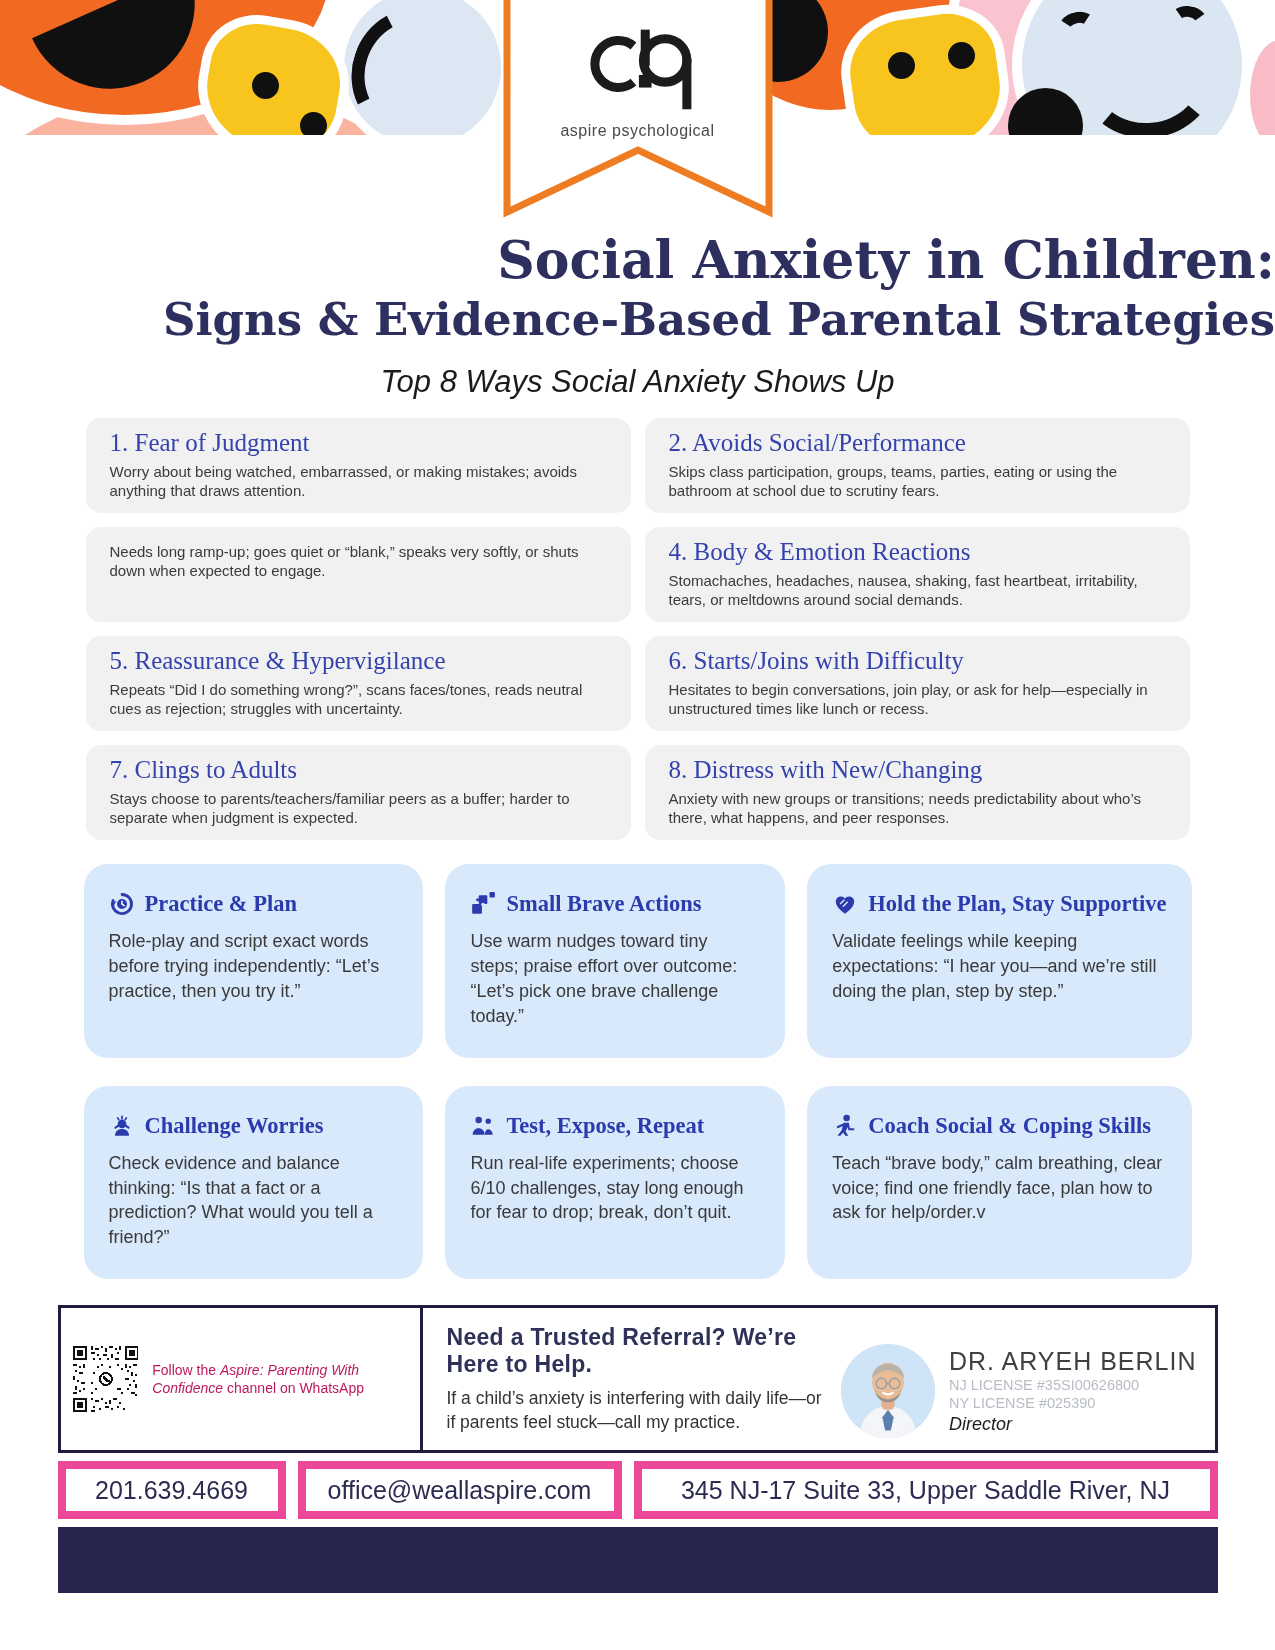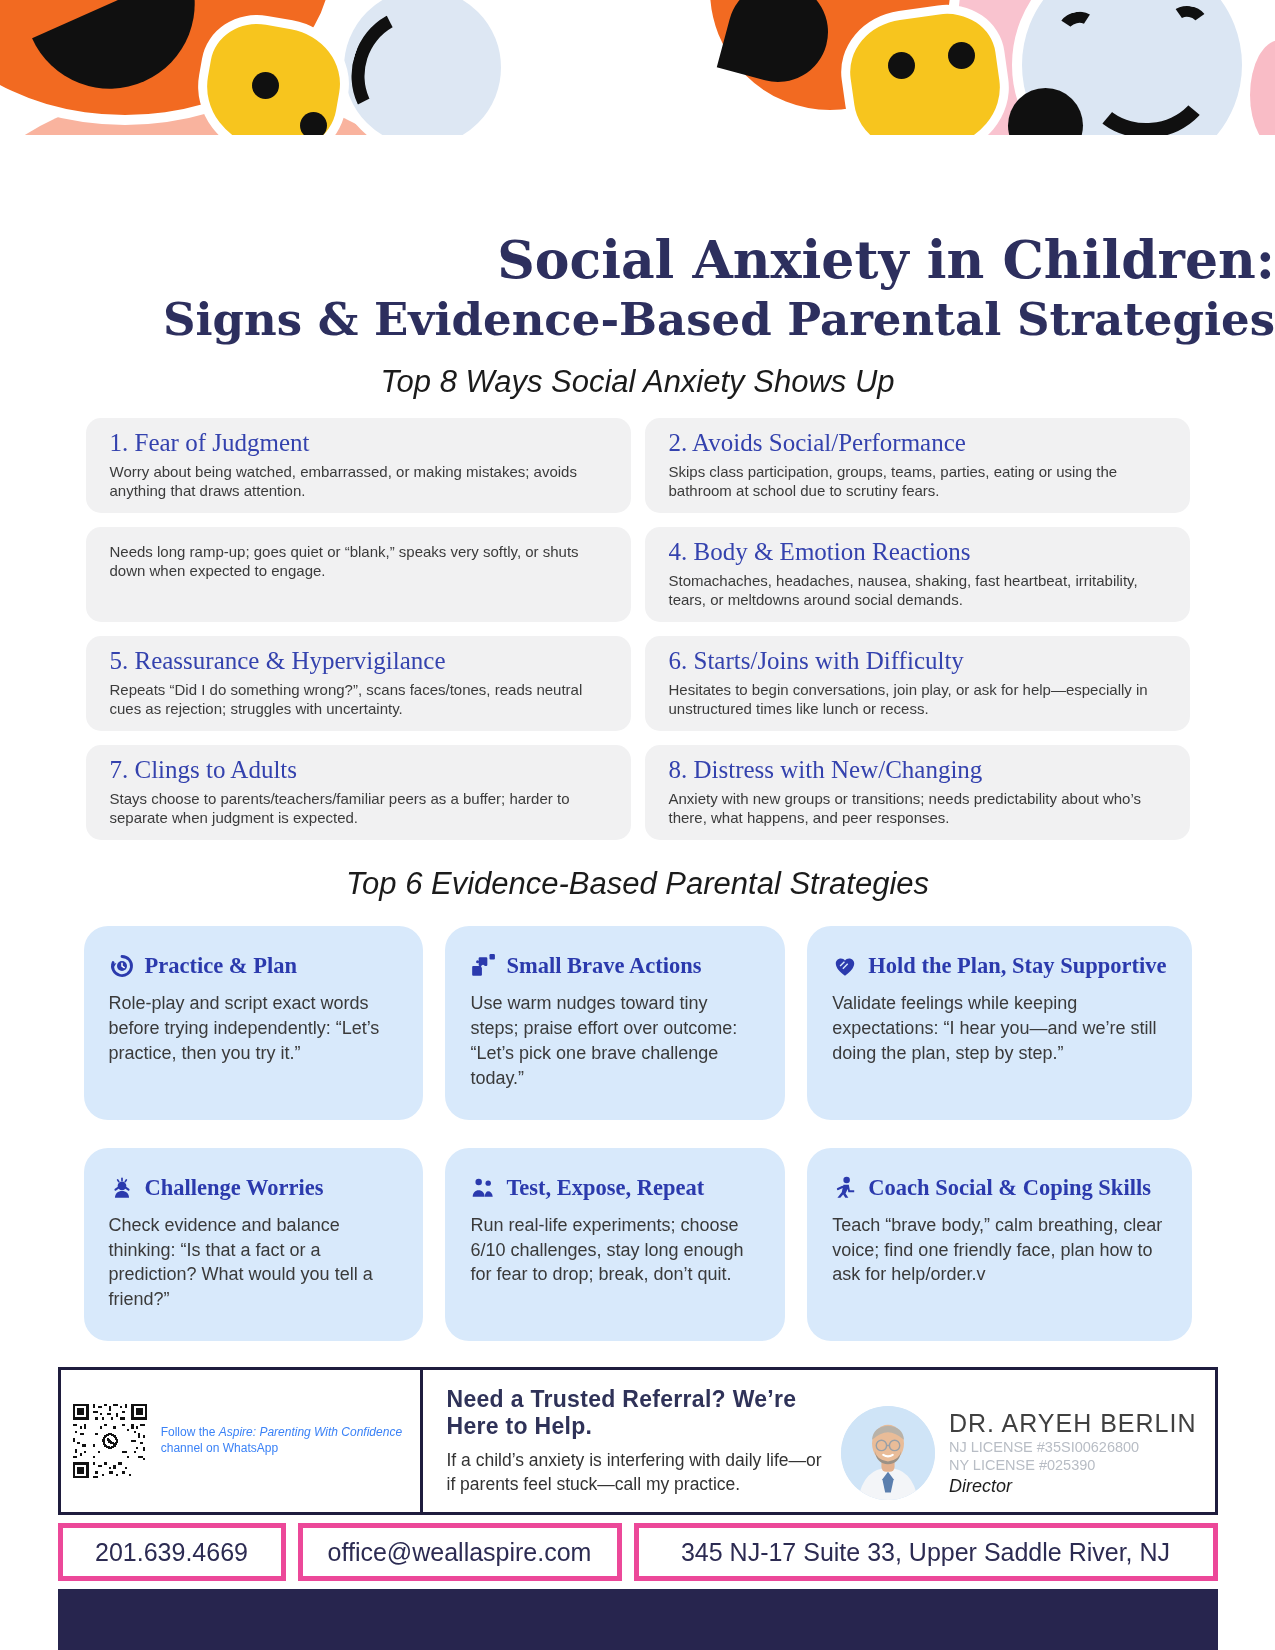--- a/index.html
+++ b/index.html
@@ -59,34 +59,34 @@
   .strategies-grid { width:1108px; margin:24px auto 0; display:grid; grid-template-columns:1fr 1fr 1fr; column-gap:22px; row-gap:28px; }
   .strategy-card { background:#d8e9fb; border-radius:24px; padding:27px 25px 29px; min-height:170px; }
   .card-title-row { display:flex; align-items:center; gap:10px; }
   .card-title-row svg { flex:0 0 auto; }
   .strategy-title { font-family:"Liberation Serif", serif; font-weight:700; font-size:22.5px; color:#2b3aad; white-space:nowrap; }
   .strategy-body { font-size:18px; line-height:1.38; color:#3a3a3a; margin-top:12px; }
 
   
   .referral-box { width:1160px; margin:26px auto 0; border:3px solid #1f1d3e; display:flex; align-items:stretch; background:#fff; }
   .whatsapp-cell { width:362px; border-right:3px solid #1f1d3e; display:flex; align-items:center; gap:14px; padding:10px 10px 10px 12px; }
-  .whatsapp-text { font-size:12px; line-height:1.3; color:#3b82f6; }
+  .whatsapp-text { font-size:14px; line-height:1.3; color:#be185d; }
   .referral-right { flex:1; display:flex; align-items:center; padding:12px 18px 12px 24px; gap:10px; }
   .referral-text { flex:1; }
   .referral-title { font-size:23px; font-weight:600; letter-spacing:.3px; color:#2f3258; }
   .referral-body { font-size:17.5px; line-height:1.35; color:#333; margin-top:9px; max-width:440px; }
   .doctor { display:flex; align-items:center; gap:14px;margin-top:24px; }
   .doctor-photo { width:94px; height:94px; border-radius:50%; background:#cfe4f7; overflow:hidden; flex:0 0 auto; }
   .doctor-name { font-size:25px; letter-spacing:1px; color:#404040; }
   .doctor-license { font-size:14.5px; line-height:1.25; color:#b8bdc5; }
   .doctor-role { font-style:italic; font-size:18px; color:#1d1d1d; margin-top:2px; }
 
   
   .contact-row { width:1160px; margin:8px auto 0; display:flex; gap:12px; }
-  .contact-cell { border:5px solid #ec4899; height:58px; display:flex; align-items:center; justify-content:center; font-size:25px; color:#2c2b52; background:#fff; }
+  .contact-cell { border:8px solid #ec4899; height:58px; display:flex; align-items:center; justify-content:center; font-size:25px; color:#2c2b52; background:#fff; }
   .contact-phone { width:228px; }
   .contact-email { width:324px; }
   .contact-address { flex:1; }
 
   
   .footer-bar { width:1160px; margin:8px auto 0; height:66px; background:#27254e; display:flex; align-items:center; justify-content:center; }
 </style>
 </head>
 <body>
 
@@ -108,20 +108,37 @@
     <div class="eye eye3"></div>
     <div class="eye eye4"></div>
     <div class="chin-dot"></div>
     <div class="f-blue-r"></div>
     <div class="brow brow1"></div>
     <div class="brow brow2"></div>
     <div class="smile-r"></div>
     <div class="f-pink-sliver"></div>
   </div>
 
+  <div class="ribbon">
+    <svg class="ribbon-shape" width="270" height="222" viewBox="0 0 270 222">
+      <path d="M4 -8 H266 V212 L135 150 L4 212 Z" fill="#ffffff" stroke="#ee7c23" stroke-width="7" stroke-linejoin="miter"></path>
+    </svg>
+    <div class="ribbon-content">
+      <svg width="128" height="86" viewBox="0 0 130 95">
+        <g stroke="#1c1c1c" stroke-width="10" fill="none">
+          <path d="M60 22 A26 26 0 1 0 60 62"></path>
+          <circle cx="95" cy="38" r="24"></circle>
+          <path d="M73 4 V44"></path>
+          <path d="M119 36 V92"></path>
+        </g>
+        <rect x="66" y="54" width="14" height="14" fill="#1c1c1c"></rect>
+      </svg>
+      <span class="logo-caption">aspire psychological</span>
+    </div>
+  </div>
 
   <div class="title-wrap">
     <div class="title-line1">Social Anxiety in Children:</div>
     <div class="title-line2">Signs &amp; Evidence-Based Parental Strategies</div>
   </div>
 
   <div class="section-heading signs-heading">Top 8 Ways Social Anxiety Shows Up</div>
 
   <div class="signs-grid">
     <div class="sign-card">
@@ -150,21 +167,20 @@
     <div class="sign-card">
       <div class="sign-title">7. Clings to Adults</div>
       <div class="sign-body">Stays choose to parents/teachers/familiar peers as a buffer; harder to separate when judgment is expected.</div>
     </div>
     <div class="sign-card">
       <div class="sign-title">8. Distress with New/Changing</div>
       <div class="sign-body">Anxiety with new groups or transitions; needs predictability about who’s there, what happens, and peer responses.</div>
     </div>
   </div>
 
-  <div class="section-heading strategies-heading">Top 6 Evidence-Based Parental Strategies</div>
 
   <div class="strategies-grid">
 
     <div class="strategy-card">
       <div class="card-title-row">
         <svg width="26" height="26" viewBox="0 0 24 24">
           <path d="M12 3.2a8.8 8.8 0 1 1-8.2 5.6" fill="none" stroke="#2b3aad" stroke-width="2.6" stroke-linecap="round"></path>
           <polygon points="2.2,10.6 6.8,9.2 4.4,13.4" fill="#2b3aad"></polygon>
           <circle cx="12" cy="12" r="4.6" fill="#2b3aad"></circle>
           <path d="M12 9.5 V12 L14 13.4" stroke="#ffffff" stroke-width="1.4" fill="none" stroke-linecap="round"></path>

